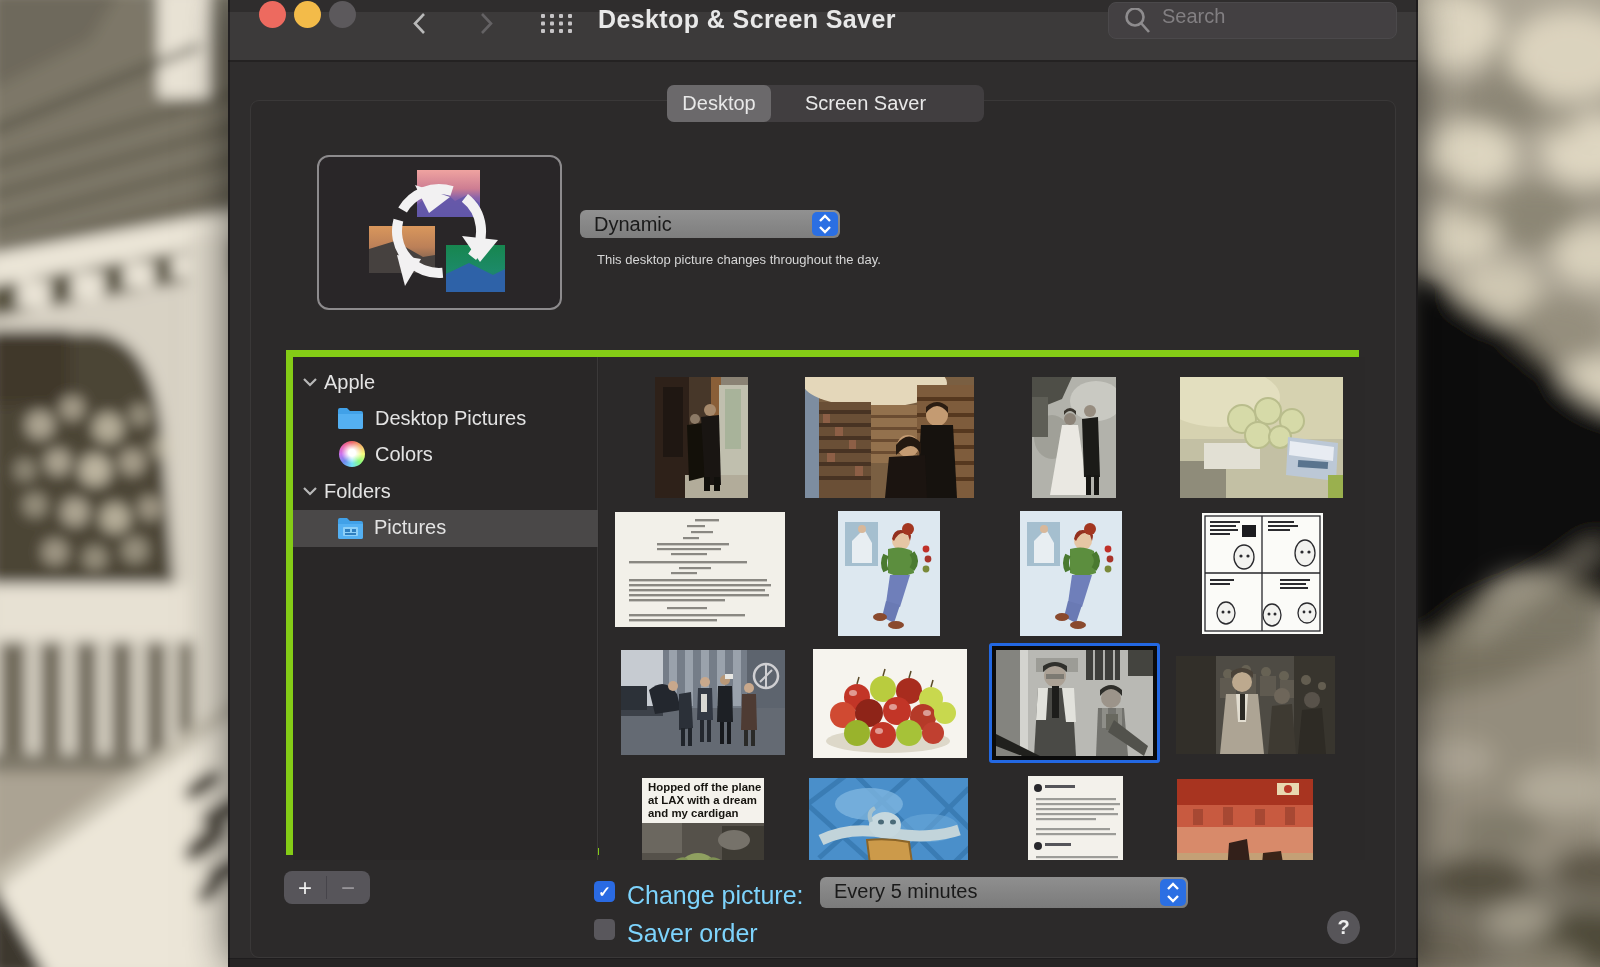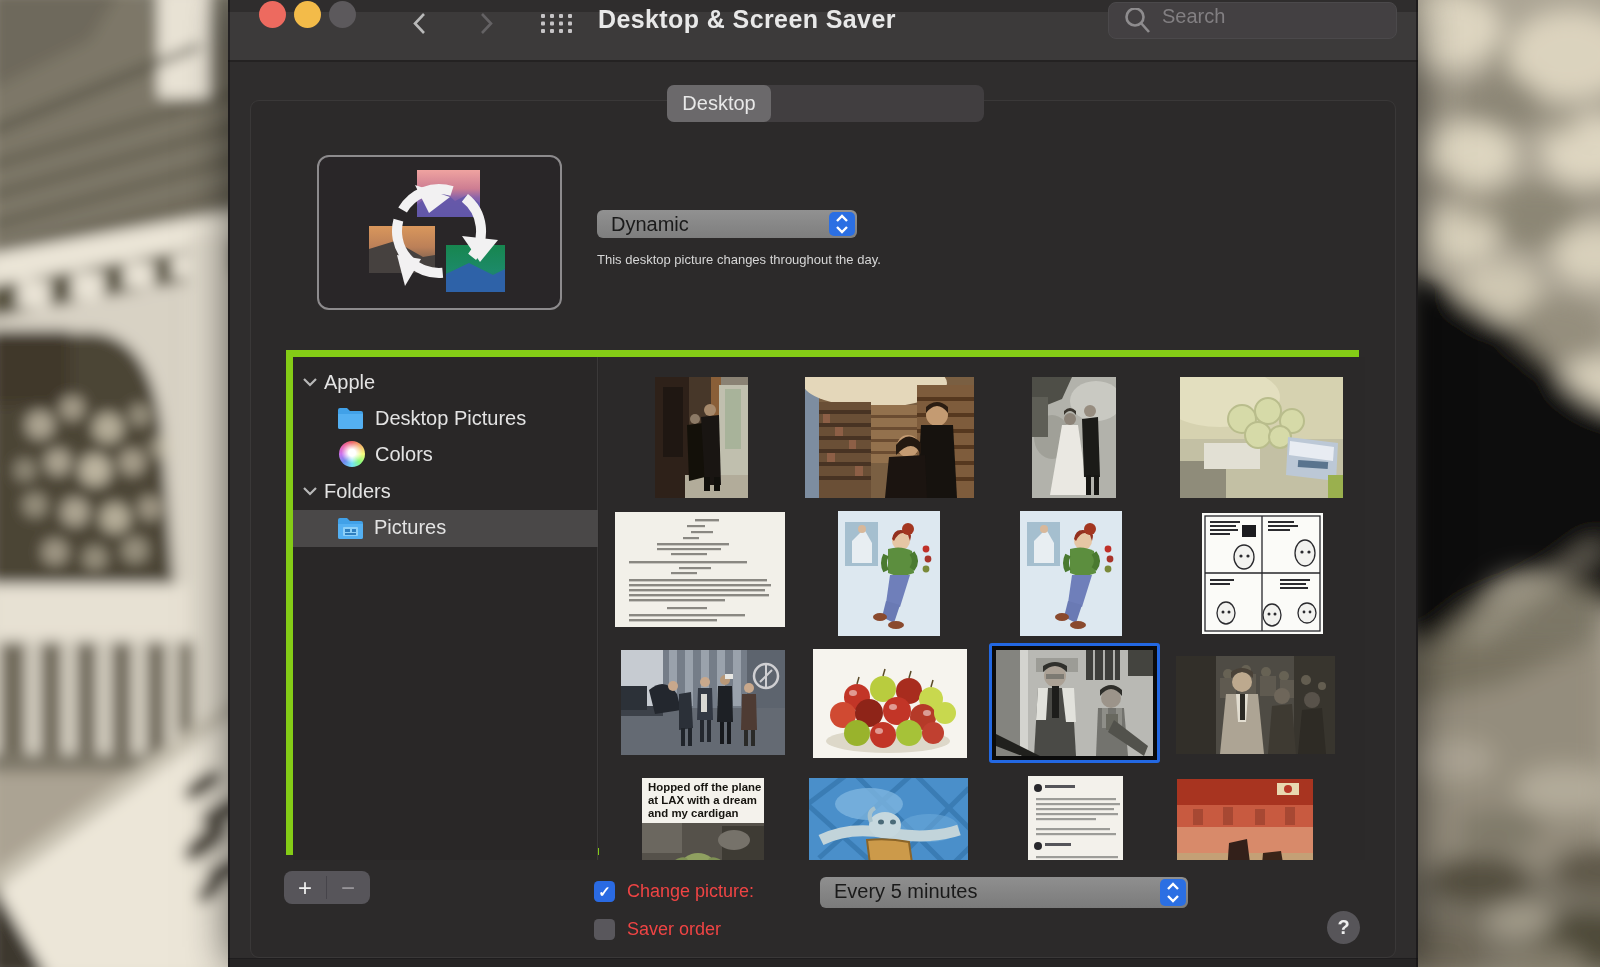--- a/index.html
+++ b/index.html
@@ -17,37 +17,37 @@
     background:#2c2a2a; border:1px solid #3a3838; border-radius:9px; }
   #tabs { position:absolute; left:439px; top:85px; width:317px; height:37px;
     background:#413e40; border-radius:8px; display:flex; }
   #tabs .seg { height:37px; display:flex; align-items:center; justify-content:center;
     color:#e8e8e8; font-size:20px; }
   #tabs .sel { width:104px; background:#6b696b; border-radius:7px; }
   #tabs .uns { width:189px; }
   #preview { position:absolute; left:89px; top:155px; width:245px; height:155px;
     border:2px solid #8d8b8d; border-radius:12px; background:#292628; }
   .label { color:#e9e9e9; font-size:20px;margin-top:35px; }
-  #popup1 { position:absolute; left:369px; top:210px; width:260px; height:28px;
+  #popup1 { position:absolute; left:352px; top:210px; width:260px; height:28px;
     background:linear-gradient(#919191,#7e7e7e); border-radius:6px; }
   .popuptext { position:absolute; left:14px; top:0; height:28px; display:flex; align-items:center;
     color:#1a1a1a; font-size:20px; }
   .stepper { position:absolute; right:2px; top:2px; bottom:2px; width:26px;
     background:#2b6fe3; border-radius:5px; }
   #desc { position:absolute; left:369px; top:252px; color:#d6d6d6; font-size:13px; }
   #panes { position:absolute; left:58px; top:350px; width:1073px; height:505px;
     background:#292727; border:7px solid #84cc16; }
   #sidebar { position:absolute; left:0; top:0; width:305px; height:503px;
     border-right:1px solid #3b3939; background:#292727; }
   #gridpane { position:absolute; left:306px; top:0; width:766px; height:503px;
     background:#2b2929; overflow:hidden; }
   .srow { position:absolute; color:#e3e3e3; font-size:20px; }
   #selrow { position:absolute; left:0px; top:153px; width:305px; height:37px; background:#4a4848; }
   .thumb { position:absolute; overflow:hidden; }
-  .ctl-label { position:absolute; color:#ef4444; font-size:18px; }
+  .ctl-label { position:absolute; color:#7dd3fc; font-size:25px; }
   .cb { position:absolute; width:21px; height:21px; border-radius:4.5px; }
   #popup2 { position:absolute; left:592px; top:877px; width:368px; height:31px;
     background:linear-gradient(#8f8f8f,#7b7b7b); border-radius:6px;padding-left:32px; }
   #plusminus { position:absolute; left:56px; top:871px; height:33px; }
   #help { position:absolute; left:1099px; top:911px; width:33px; height:33px; border-radius:50%;
     background:#575559; color:#eeeeee; font-size:20px; font-weight:700;
     display:flex; align-items:center; justify-content:center; }
 </style>
 </head>
 <body>
@@ -212,20 +212,21 @@
     <svg class="abs" style="left:895px; top:-4px;" width="34" height="30" viewBox="0 0 34 30">
       <circle cx="12" cy="9" r="8.5" stroke="#8e8c8e" stroke-width="2.6" fill="none"></circle>
       <path d="M18,15 L26,24" stroke="#8e8c8e" stroke-width="2.6"></path>
     </svg>
     <div class="abs" style="left:934px; top:-7px; font-size:20px; color:#827f82;">Search</div>
   </div>
 
   <div id="groupbox"></div>
   <div id="tabs">
     <div class="seg sel">Desktop</div>
+    <div class="seg uns">Screen Saver</div>
   </div>
 
   <div id="preview">
     <svg class="abs" style="left:0px; top:0px;" width="241" height="151" viewBox="0 0 241 151">
       <defs>
         <linearGradient id="gpink" x1="0" y1="0" x2="0" y2="1">
           <stop offset="0" stop-color="#efa3a0"></stop>
               <stop offset=".4" stop-color="#cd7d92"></stop>
           <stop offset=".6" stop-color="#8763ab"></stop>
               <stop offset="1" stop-color="#6059ae"></stop>

